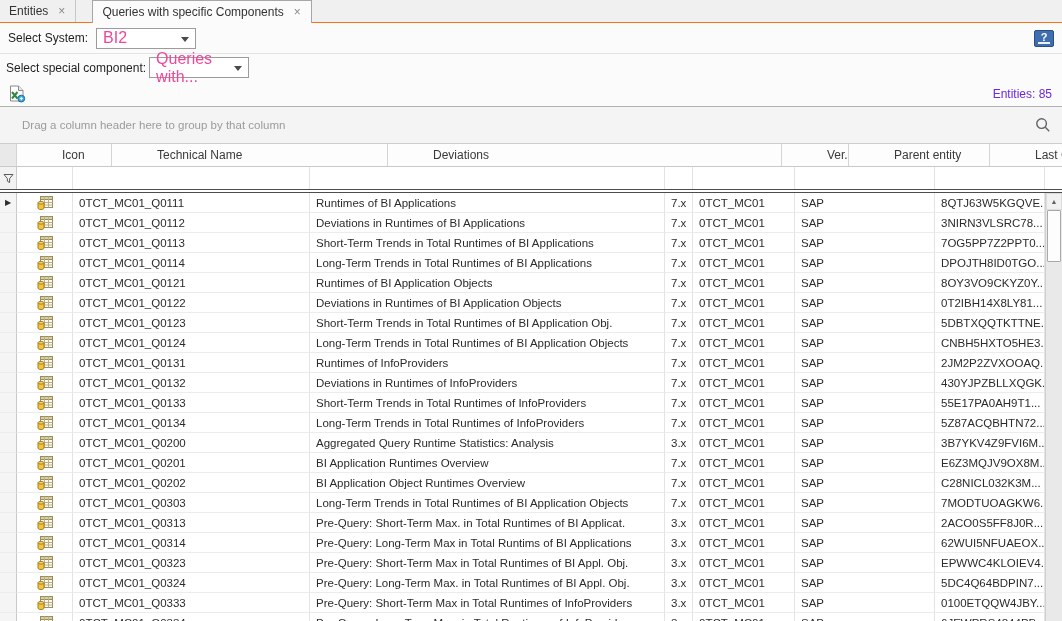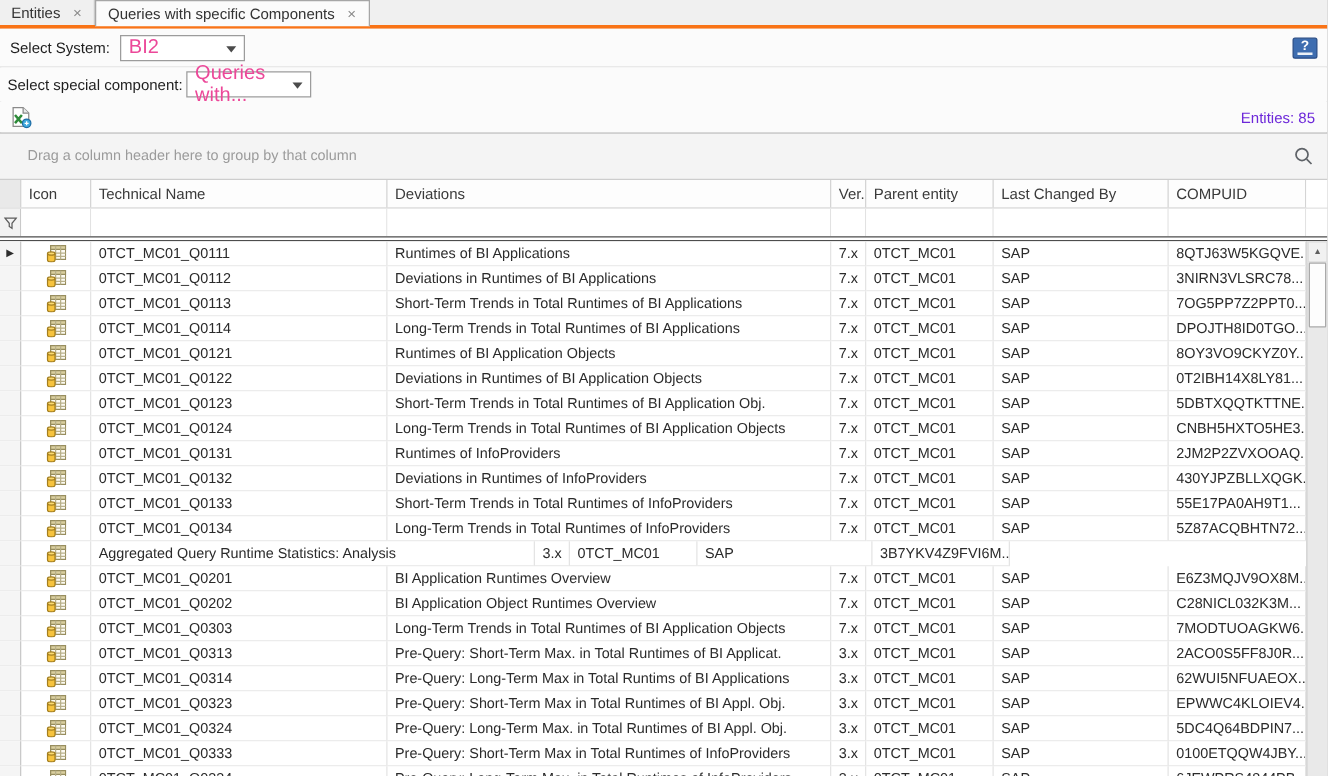--- a/index.html
+++ b/index.html
@@ -2,21 +2,21 @@
 <html><head>
 <meta charset="utf-8">
 <style>
   * { box-sizing: border-box; margin: 0; padding: 0; }
   html,body { background:#d9d9d9; }
   body { font-family: "Liberation Sans", "DejaVu Sans", sans-serif; }
   .app { width:1062px; height:621px; background:#fbfbfb; position:relative; overflow:hidden;
          box-shadow: inset 0 0 0 1px #b5b5b5; }
 
   
-  .tabbar { height:23px; background:#f0f0f0; border-bottom:3px solid #f97316; display:flex; align-items:stretch; }
+  .tabbar { height:23px; background:#f0f0f0; border-bottom:1px solid #f97316; display:flex; align-items:stretch;gap:16px; }
   .tab { display:flex; align-items:center; gap:9px; padding:0 9px; font-size:12px; color:#333;
          border-right:1px solid #c9c9c9; cursor:default; background:#f0f0f0; }
   .tab .close { color:#8a8a8a; font-size:12px; line-height:1; padding:0 1px; }
   .tab.active { background:#fbfbfb; border:1px solid #a6a6a6; border-bottom:none; margin-bottom:-1px;
                 border-right:1px solid #a6a6a6; }
 
   
   .row-system { height:31px; display:flex; align-items:center; padding:0 8px; gap:8px;
                 border-bottom:1px solid #e4e4e4; background:#fbfbfb; }
   .row-component { height:27px; display:flex; align-items:center; padding:0 6px; gap:3px; background:#fbfbfb; }
@@ -38,21 +38,21 @@
   .excel-btn { width:22px; height:20px; display:flex; align-items:center; justify-content:flex-start; }
 
   
   .grid { height:607px; border-top:1px solid #b2b2b2; background:#fff; display:flex; flex-direction:column; }
   .group-panel { height:37px; background:#f4f4f4; border-bottom:1px solid #cdcdcd; display:flex;
                  align-items:center; padding-left:22px; position:relative; }
   .group-panel .hint { font-size:11.5px; color:#9b9b9b; }
   .group-panel .search { position:absolute; right:11px; top:10px; }
 
   .hdr-row, .flt-row, .grid-row { display:flex; width:100%; }
-  .hdr-row { height:23px; background:#fdfdfd; border-bottom:1px solid #c9c9c9; }
+  .hdr-row { height:23px; background:#fdfdfd; border-bottom:1px solid #c9c9c9;gap:39px; }
   .hdr-cell { border-right:1px solid #d4d4d4; font-size:12px; color:#3a3a3a; display:flex;
               align-items:center; padding-left:6px; overflow:hidden; white-space:nowrap; }
   .hdr-cell.c-ind { background:#e9e9e9; padding-left:0; }
   .flt-row { height:22px; background:#fff; }
   .flt-cell { border-right:1px solid #e2e2e2; background:#fff; }
   .flt-cell.c-ind { background:#f2f2f2; display:flex; align-items:center; justify-content:center; border-right:1px solid #c9c9c9; }
   .sep-double { height:4px; background:#fff; border-top:1px solid #4d4d4d; border-bottom:1px solid #4d4d4d; }
 
   .rows-viewport { flex:1; display:flex; overflow:hidden; }
   .rows { flex:1; overflow:hidden; }
@@ -475,20 +475,21 @@
                 <rect x="3.5" y="0.5" width="12" height="11" fill="#fdfbf2" stroke="#978d5e"></rect>
                 <rect x="3.5" y="0.5" width="12" height="3" fill="#dacf9f" stroke="#978d5e"></rect>
                 <line x1="7.5" y1="0.5" x2="7.5" y2="11.5" stroke="#b8b08a"></line>
                 <line x1="11.5" y1="0.5" x2="11.5" y2="11.5" stroke="#b8b08a"></line>
                 <line x1="3.5" y1="6.5" x2="15.5" y2="6.5" stroke="#b8b08a"></line>
                 <line x1="3.5" y1="9" x2="15.5" y2="9" stroke="#b8b08a"></line>
                 <path d="M1 6.8 v5.2 c0 .9 1.4 1.5 3 1.5 s3 -.6 3 -1.5 V6.8" fill="#f6c33d" stroke="#a37e1e"></path>
                 <ellipse cx="4" cy="6.8" rx="3" ry="1.3" fill="#fbda6e" stroke="#a37e1e"></ellipse>
               </svg>
             </div>
+            <div class="cell c-tech">0TCT_MC01_Q0200</div>
             <div class="cell c-desc">Aggregated Query Runtime Statistics: Analysis</div>
             <div class="cell c-ver">3.x</div>
             <div class="cell c-parent">0TCT_MC01</div>
             <div class="cell c-changed">SAP</div>
             <div class="cell c-comp">3B7YKV4Z9FVI6M...</div>
           </div>
 
           <div class="grid-row">
             <div class="cell c-ind">
               

